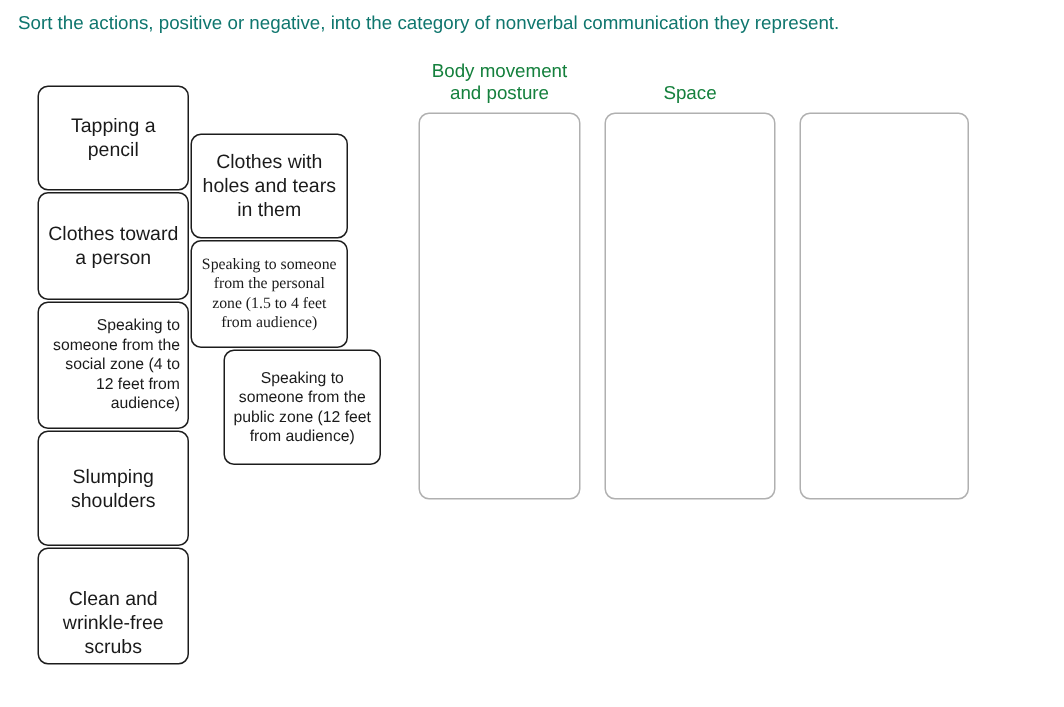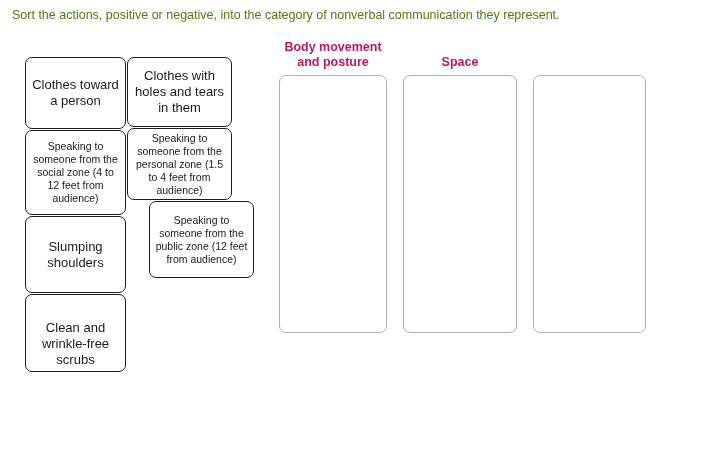--- a/index.html
+++ b/index.html
@@ -16,21 +16,21 @@
     overflow: hidden;
   }
 
   
   #prompt {
     position: absolute;
     left: 12px;
     top: 7px;
     font-size: 12.5px;
     line-height: 16px;
-    color: #4d7c0f;
+    color: #0f766e;
     white-space: nowrap;
   }
 
   
   #source-area {
     position: absolute;
     left: 25px;
     top: 57px;
     width: 207px;
   }
@@ -59,43 +59,43 @@
   .card span { display: block; }
 
   
   .card.big  { font-size: 13px;   line-height: 16px; }
   
   .card.small{ font-size: 10.5px; line-height: 13px; font-weight: 400; }
 
   
   #col-1 .r1 { height: 70px; }
   #col-1 .r2 { height: 72px; }
-  #col-1 .r3 { height: 85px; }
+  #col-1 .r3 { height: 85px; text-align: right; }
   #col-1 .r4 { height: 77px; }
   #col-1 .r5 { height: 78px; align-items: flex-end; }
 
   
-  #col-2 .r1 { height: 70px; }
-  #col-2 .r2 { height: 72px; }
+  #col-2 .r1 { height: 70px; margin-top: 32px; }
+  #col-2 .r2 { height: 72px; font-family: Liberation Serif, serif; }
   #col-2 .r3 { height: 85px; }
   #col-2 .r4 { height: 77px; margin-left: 22px; }
 
   
   .zone {
     position: absolute;
   }
   .zone-title {
     position: absolute;
     left: 0;
     width: 100%;
     text-align: center;
     font-size: 12.5px;
-    font-weight: bold;
+    font-weight: normal;
     line-height: 15px;
-    color: #be185d;
+    color: #15803d;
   }
   .zone-box {
     position: absolute;
     box-sizing: border-box;
     border: 1px solid #b0b0b0;
     border-radius: 7px;
     background: #ffffff;
   }
 
   #zone-1 { left: 279px; top: 40px; width: 108px; }
@@ -109,20 +109,23 @@
   .zone-box { top: 35px; left: 0; width: 100%; height: 258px; }
 </style>
 </head>
 <body>
 
 <div id="prompt">Sort the actions, positive or negative, into the category of nonverbal communication they represent.</div>
 
 <div id="source-area">
 
   <div class="card-col" id="col-1">
+    <div class="card big r1">
+      <span>Tapping a pencil</span>
+    </div>
     <div class="card big r2">
       <span>Clothes toward a person</span>
     </div>
     <div class="card small r3">
       <span>Speaking to someone from the social zone (4 to 12 feet from audience)</span>
     </div>
     <div class="card big r4">
       <span>Slumping shoulders</span>
     </div>
     <div class="card big r5">

